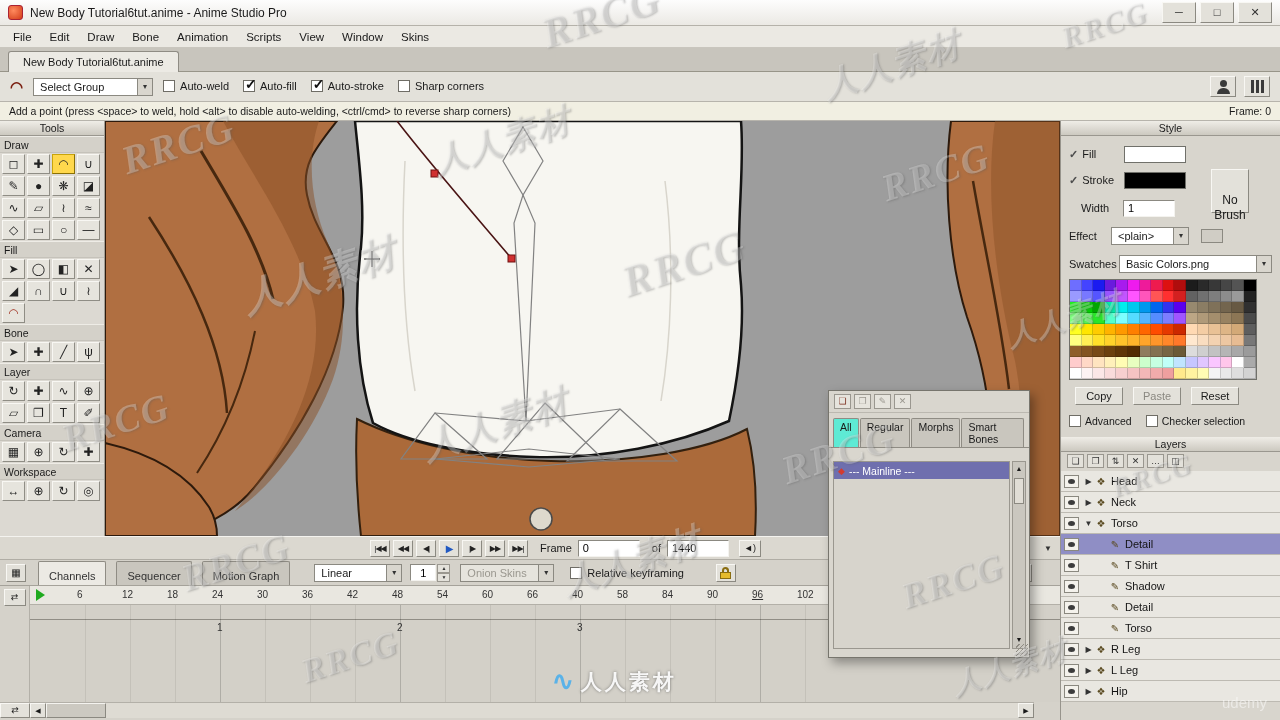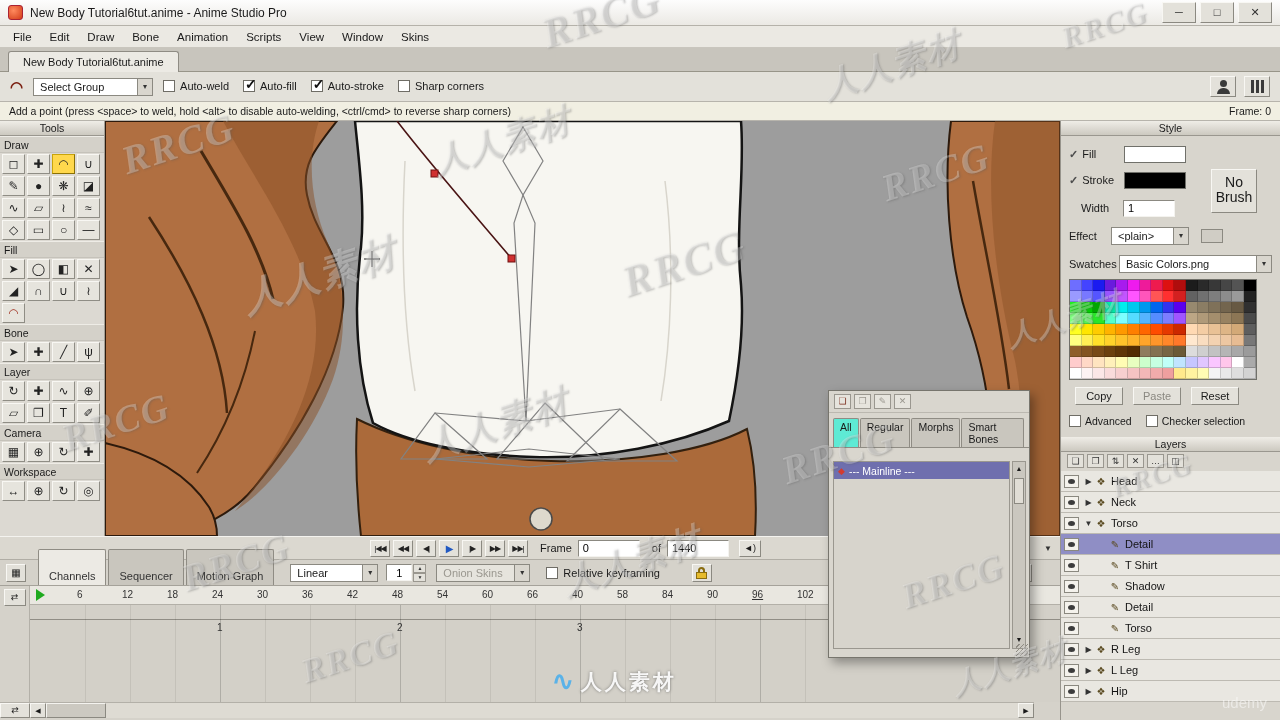--- a/index.html
+++ b/index.html
@@ -44,21 +44,21 @@
 
 .canvas{position:absolute;left:105px;top:121px;width:955px;height:415px;background:#9d9d9d;overflow:hidden}
 
 
 .right-panel{position:absolute;left:1060px;top:121px;width:220px;height:599px;background:#d8d5cd;border-left:1px solid #97948c;overflow:hidden}
 .sp-row{position:absolute;left:0;width:100%;display:flex;align-items:center;padding:0 8px;height:18px}
 .chk-g{color:#4d4d4d;font-weight:bold;margin-right:4px}
 .slbl{width:42px}
 .slbl2{width:50px}
 .swatch{width:62px;height:17px;border:1px solid #70706a}
-.no-brush{position:absolute;left:150px;top:48px;width:46px;height:44px;text-align:center;line-height:15px;padding-top:5px;font-size:14px}
+.no-brush{position:absolute;left:150px;top:48px;width:38px;height:44px;text-align:center;line-height:15px;padding-top:23px;font-size:12px}
 .mini-swatch{width:22px;height:14px;background:#d0cdc5;border:1px solid #8b8981;margin-left:12px}
 .palette{position:absolute;left:8px;top:158px;border:1px solid #70706a;width:188px}
 .prow{display:flex;height:11px}
 .pcell{width:11.6px;height:11px;border-right:1px solid rgba(0,0,0,.18);border-bottom:1px solid rgba(0,0,0,.18)}
 #style-btns{position:absolute;top:266px;left:14px;display:flex;gap:10px}
 .sbtn{width:48px;height:18px;text-align:center;line-height:16px}
 .sbtn.dim{color:#8a8880}
 #style-checks{position:absolute;top:294px;left:8px;display:flex}
 .cblbl2{margin-left:4px;font-size:10.5px}
 .layers-hdr{position:absolute;top:316px;left:0;right:0}
@@ -82,21 +82,21 @@
 .fr-lbl{margin-left:12px;margin-right:6px}
 .fld{width:62px;height:17px;border:1px solid;border-color:#8b8981 #f4f3ef #f4f3ef #8b8981;background:#fff;font:11px "Liberation Sans",sans-serif;padding:0 4px}
 .spk{margin-left:10px;height:17px;padding:0 4px;font-size:9px;line-height:15px}
 .pb-menu{margin-left:auto;font-size:8px;color:#333}
 
 
 .timeline{position:absolute;left:0;top:560px;width:1060px;height:160px;background:#d5d2ca}
 .tl-toolbar{position:absolute;left:0;top:0;width:100%;height:26px;border-bottom:1px solid #a5a29a;display:flex;align-items:center;padding-left:6px}
 .tl-opt{width:20px;height:18px;font-size:10px;text-align:center;line-height:16px}
 #tl-tabs{display:flex;margin-left:12px;align-self:flex-end}
-.ttab{padding:20px 10px 3px;background:#c9c6be;border:1px solid #8f8c84;border-bottom:none;margin-right:2px;border-radius:2px 2px 0 0;color:#333}
+.ttab{padding:8px 10px 3px;background:#c9c6be;border:1px solid #8f8c84;border-bottom:none;margin-right:10px;border-radius:2px 2px 0 0;color:#333}
 .ttab.on{background:#eceae4}
 .dd.linear{width:88px;margin-left:14px}
 .stepwrap{display:flex;margin-left:8px;align-items:center}
 .stepfld{width:26px;height:17px;border:1px solid;border-color:#8b8981 #f4f3ef #f4f3ef #8b8981;background:#fff;font:11px "Liberation Sans",sans-serif;text-align:center}
 .spin{display:flex;flex-direction:column;margin-left:1px}
 .spin span{font-size:5px;line-height:7px;width:13px;text-align:center;background:#e3e1da;border:1px solid #9a978f;color:#333}
 .dd.onion{width:94px;margin-left:10px;color:#9a978f;background:#e6e4dd}
 .lockbtn{margin-left:18px;width:20px;height:18px;display:flex;flex-direction:column;justify-content:center;align-items:center}
 .lock-sh{width:7px;height:5px;border:2px solid #8a6d10;border-bottom:none;border-radius:4px 4px 0 0}
 .lock-body{width:11px;height:7px;background:#e6bb2d;border:1px solid #8a6d10}

